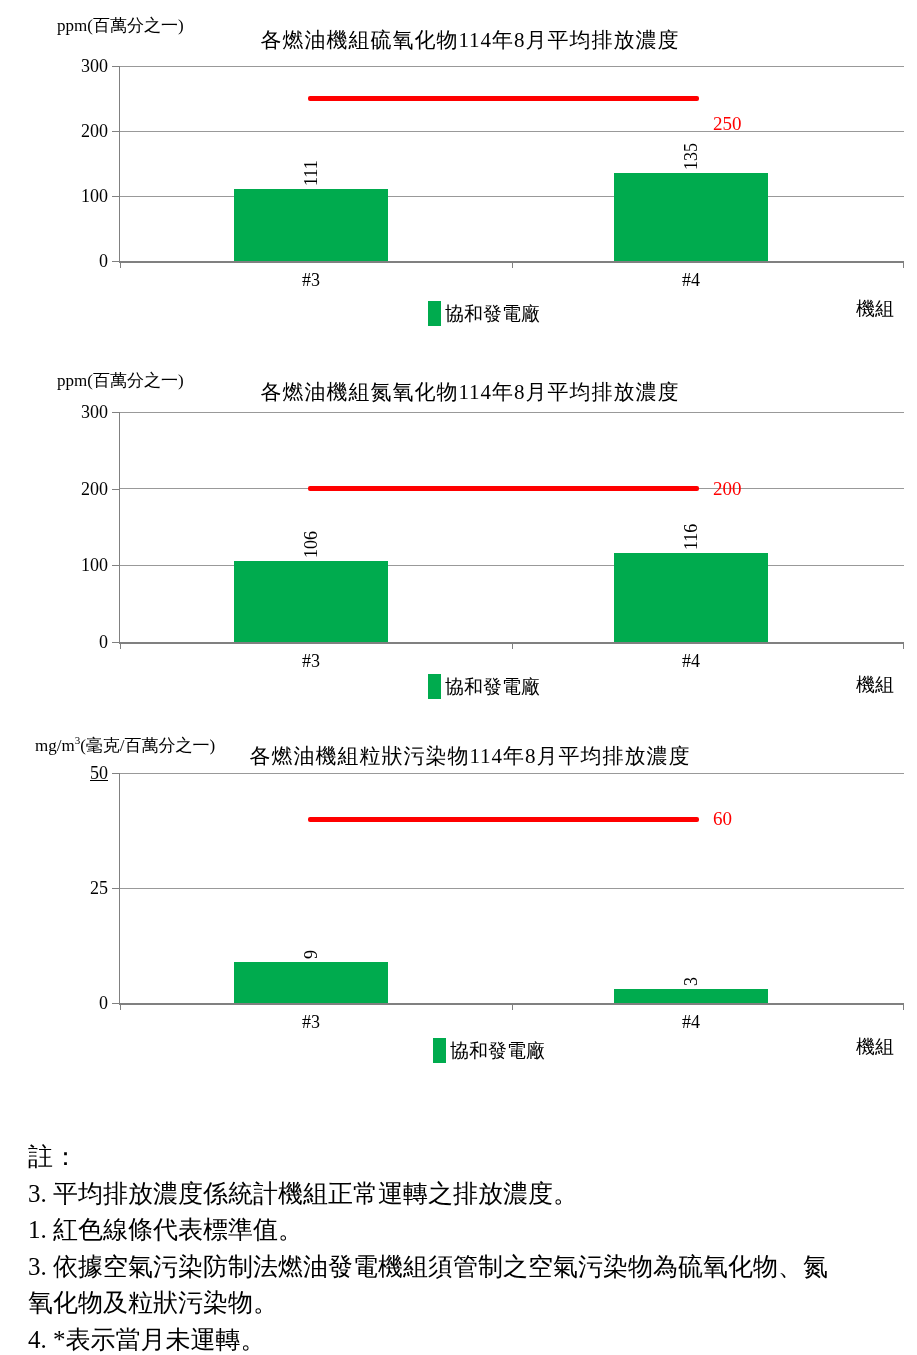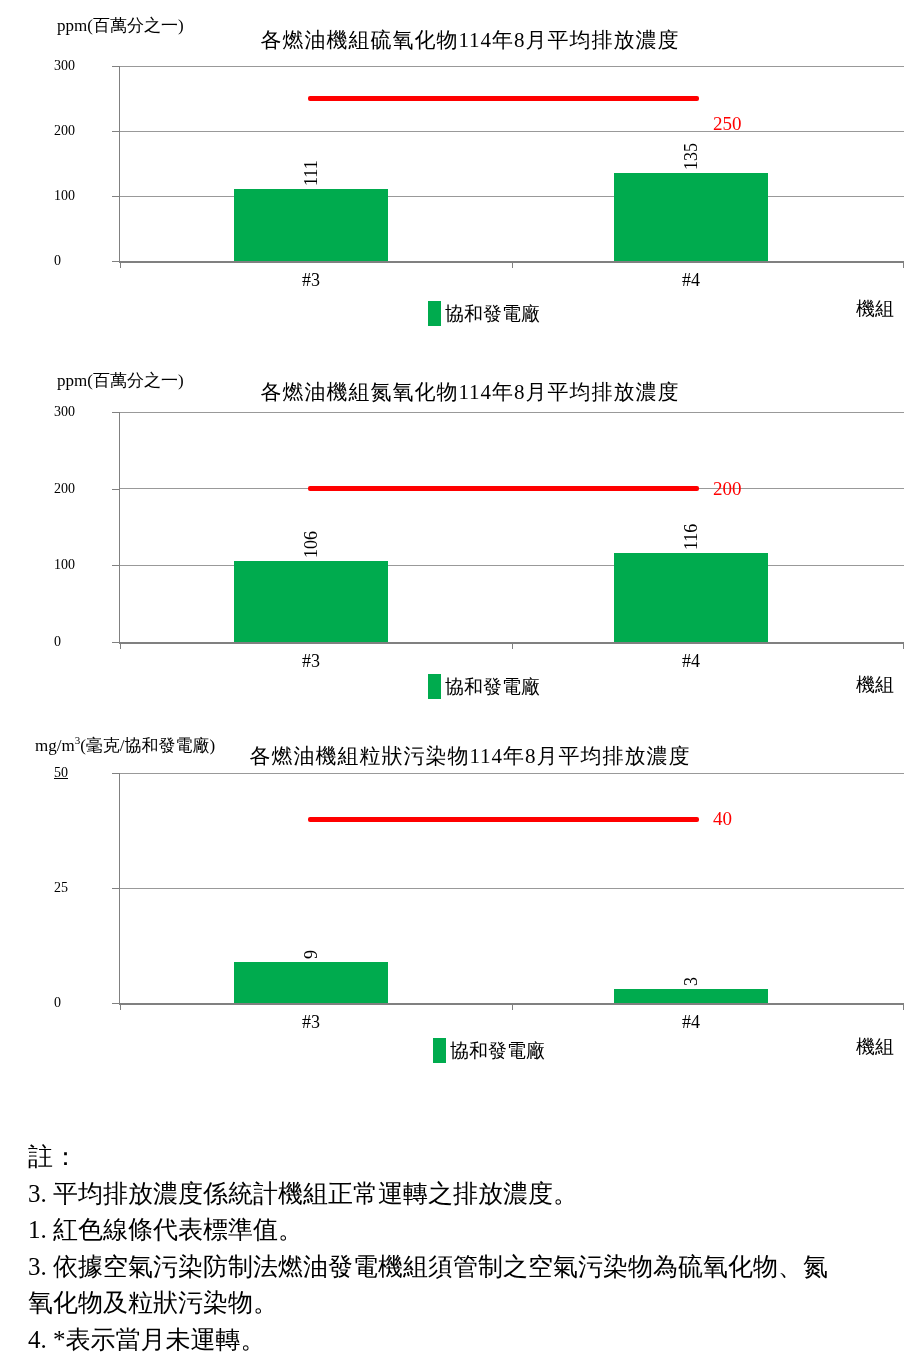--- a/index.html
+++ b/index.html
@@ -7,21 +7,21 @@
     position:relative;width:917px;height:1355px;background:#ffffff;overflow:hidden;
     font-family:"Liberation Serif","DejaVu Serif",serif;color:#000;
   }
   .abs{position:absolute;}
   .unit-label{font-size:17px;white-space:nowrap;}
   .unit-label sup{font-size:11px;}
   .chart-title{left:20px;width:900px;text-align:center;font-size:21px;letter-spacing:1px;white-space:nowrap;}
   .plot{position:absolute;border-left:1px solid #808080;border-bottom:2px solid #808080;}
   .gridline{position:absolute;left:0;right:0;height:1px;background:#999;}
   .ytick{position:absolute;left:-8px;width:8px;height:1px;background:#808080;}
-  .ytick-label{position:absolute;left:-66px;width:54px;font-size:14px;line-height:20px;}
+  .ytick-label{position:absolute;left:-66px;width:54px;text-align:right;font-size:18px;line-height:20px;}
   .xtick{position:absolute;width:1px;height:7px;background:#808080;}
   .bar{position:absolute;}
   .vlabel-outer{position:absolute;width:22px;height:70px;}
   .vlabel-inner{position:absolute;left:0;top:70px;width:70px;height:22px;transform-origin:0 0;
     transform:rotate(-90deg);font-size:18px;line-height:22px;text-align:left;white-space:nowrap;}
   .std-line{position:absolute;height:5px;border-radius:2px;}
   .std-label{position:absolute;font-size:19px;line-height:24px;white-space:nowrap;}
   .cat-label{position:absolute;width:84px;text-align:center;font-size:18px;}
   .legend-swatch{width:13px;height:25px;}
   .legend-label{font-size:19px;line-height:25px;white-space:nowrap;}
@@ -99,21 +99,21 @@
       <div class="cat-label" style="left: 529px; top: 239px;">#4</div>
       <div class="std-line" style="left: 188px; width: 391px; top: 74.1667px; background: rgb(255, 0, 0);"></div>
       <div class="std-label" style="left: 593px; top: 64.6667px; color: rgb(255, 0, 0);">200</div>
     </div>
   <div class="abs" style="left:428px;top:674px;display:flex;gap:4px;">
     <div class="legend-swatch" style="background:#00AB4E;"></div>
     <div class="legend-label">協和發電廠</div>
   </div>
   <div class="abs axis-x-label" style="left:856px;top:672px;">機組</div>
 
-  <div class="abs unit-label" style="left:35px;top:734px;"><span>mg/m</span><sup>3</sup><span>(毫克/協和發電廠)</span></div>
+  <div class="abs unit-label" style="left:35px;top:734px;"><span>mg/m</span><sup>3</sup><span>(毫克/百萬分之一)</span></div>
   <div class="abs chart-title" style="top:742px;">各燃油機組粒狀污染物114年8月平均排放濃度</div>
   <div class="plot" style="left:119px;top:773px;width:784px;height:230px;">
       <div class="ytick" style="top: 230px;"></div>
       <div class="ytick-label" style="top: 220px;">0</div>
       <div class="gridline" style="top: 114.5px;"></div>
       <div class="ytick" style="top: 115px;"></div>
       <div class="ytick-label" style="top: 105px;">25</div>
       <div class="gridline" style="top: -0.5px;"></div>
       <div class="ytick" style="top: 0px;"></div>
       <div class="ytick-label" style="top: -10px; text-decoration: underline;">50</div>
@@ -124,21 +124,21 @@
       <div class="vlabel-outer" style="left: 180px; top: 115.6px;">
         <div class="vlabel-inner">9</div>
       </div>
       <div class="cat-label" style="left: 149px; top: 239px;">#3</div>
       <div class="bar" style="left: 494px; top: 216.2px; width: 154px; height: 13.8px; background: rgb(0, 171, 78);"></div>
       <div class="vlabel-outer" style="left: 560px; top: 143.2px;">
         <div class="vlabel-inner">3</div>
       </div>
       <div class="cat-label" style="left: 529px; top: 239px;">#4</div>
       <div class="std-line" style="left: 188px; width: 391px; top: 43.5px; background: rgb(255, 0, 0);"></div>
-      <div class="std-label" style="left: 593px; top: 34px; color: rgb(255, 0, 0);">40</div>
+      <div class="std-label" style="left: 593px; top: 34px; color: rgb(255, 0, 0);">60</div>
     </div>
   <div class="abs" style="left:433px;top:1038px;display:flex;gap:4px;">
     <div class="legend-swatch" style="background:#00AB4E;"></div>
     <div class="legend-label">協和發電廠</div>
   </div>
   <div class="abs axis-x-label" style="left:856px;top:1034px;">機組</div>
 
   <div class="abs notes">
     <div>註：</div>
     <div>3. 平均排放濃度係統計機組正常運轉之排放濃度。</div>

